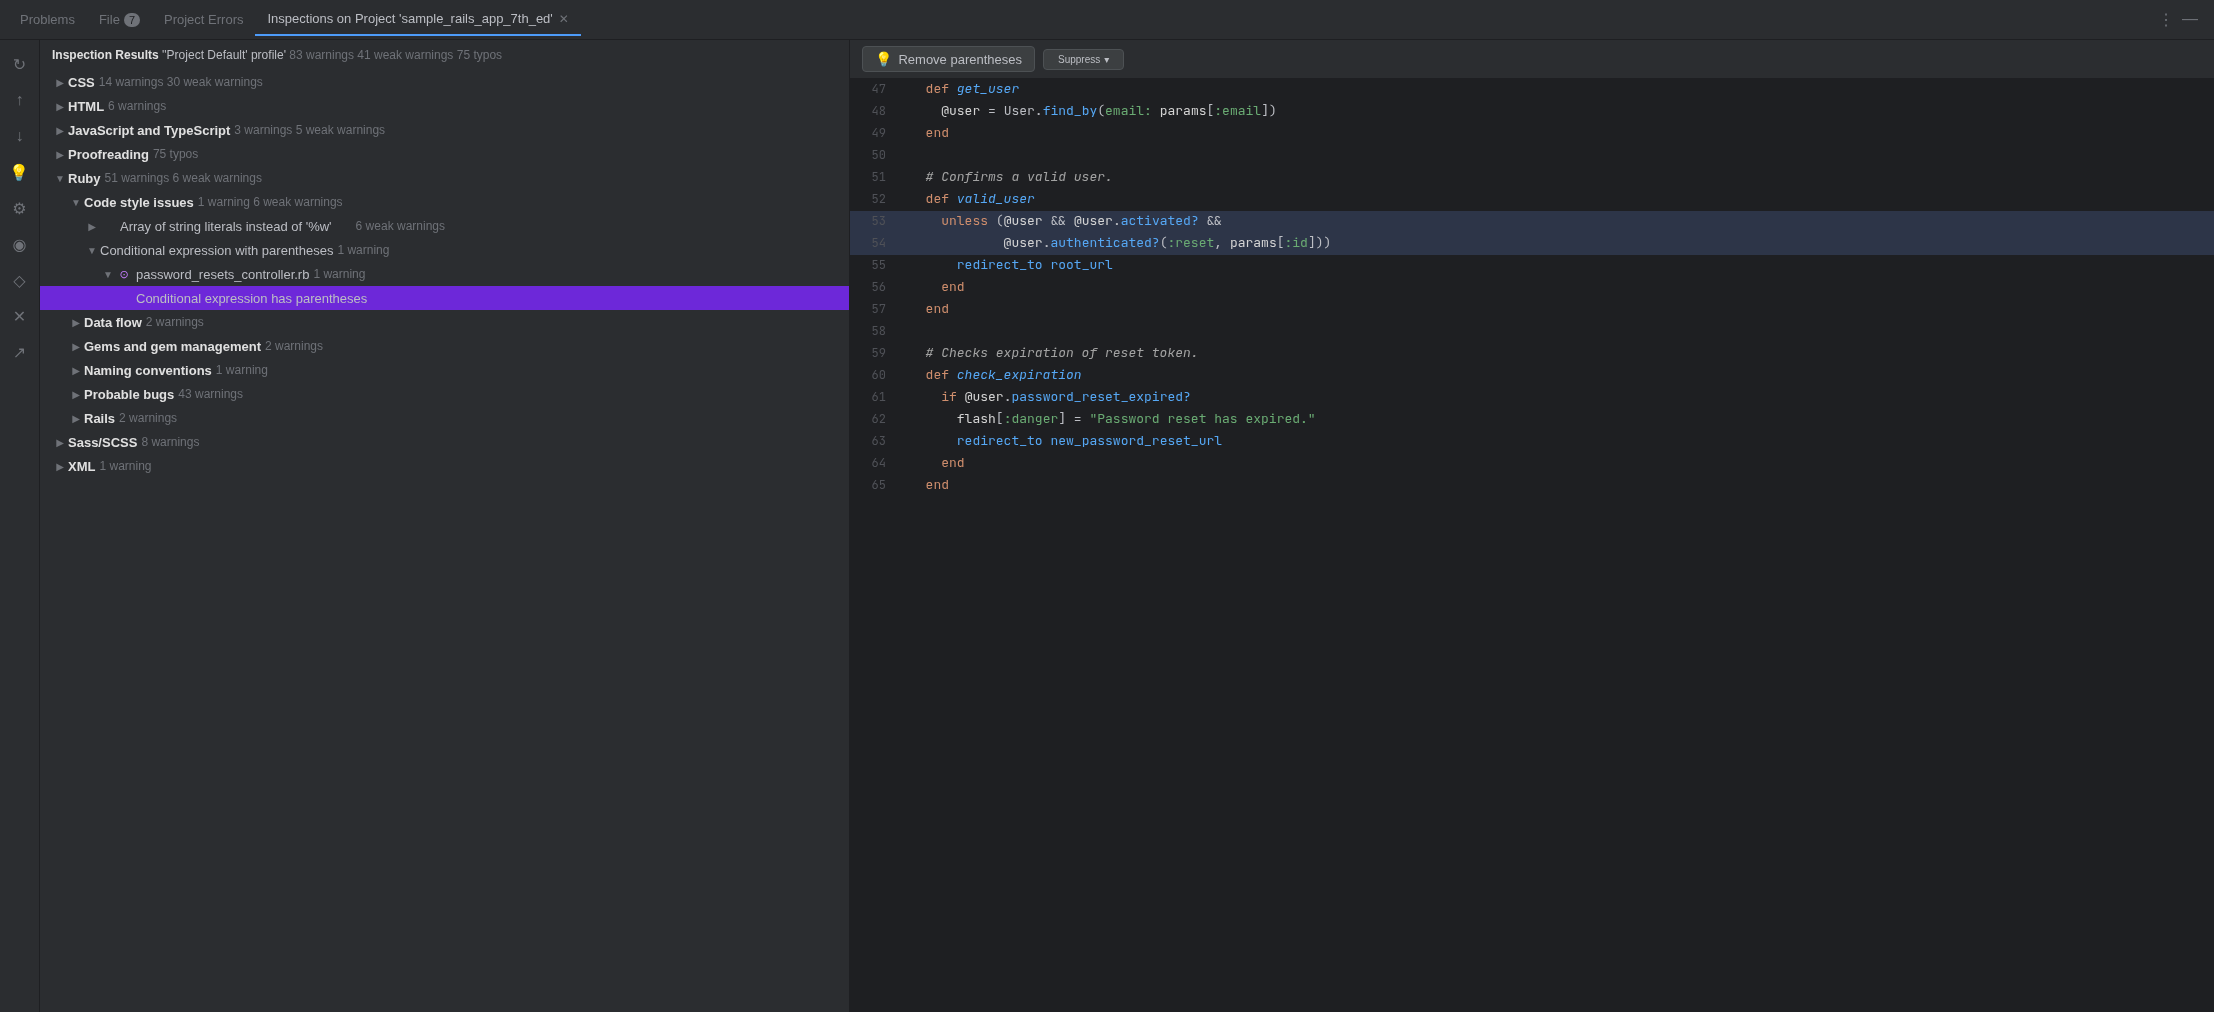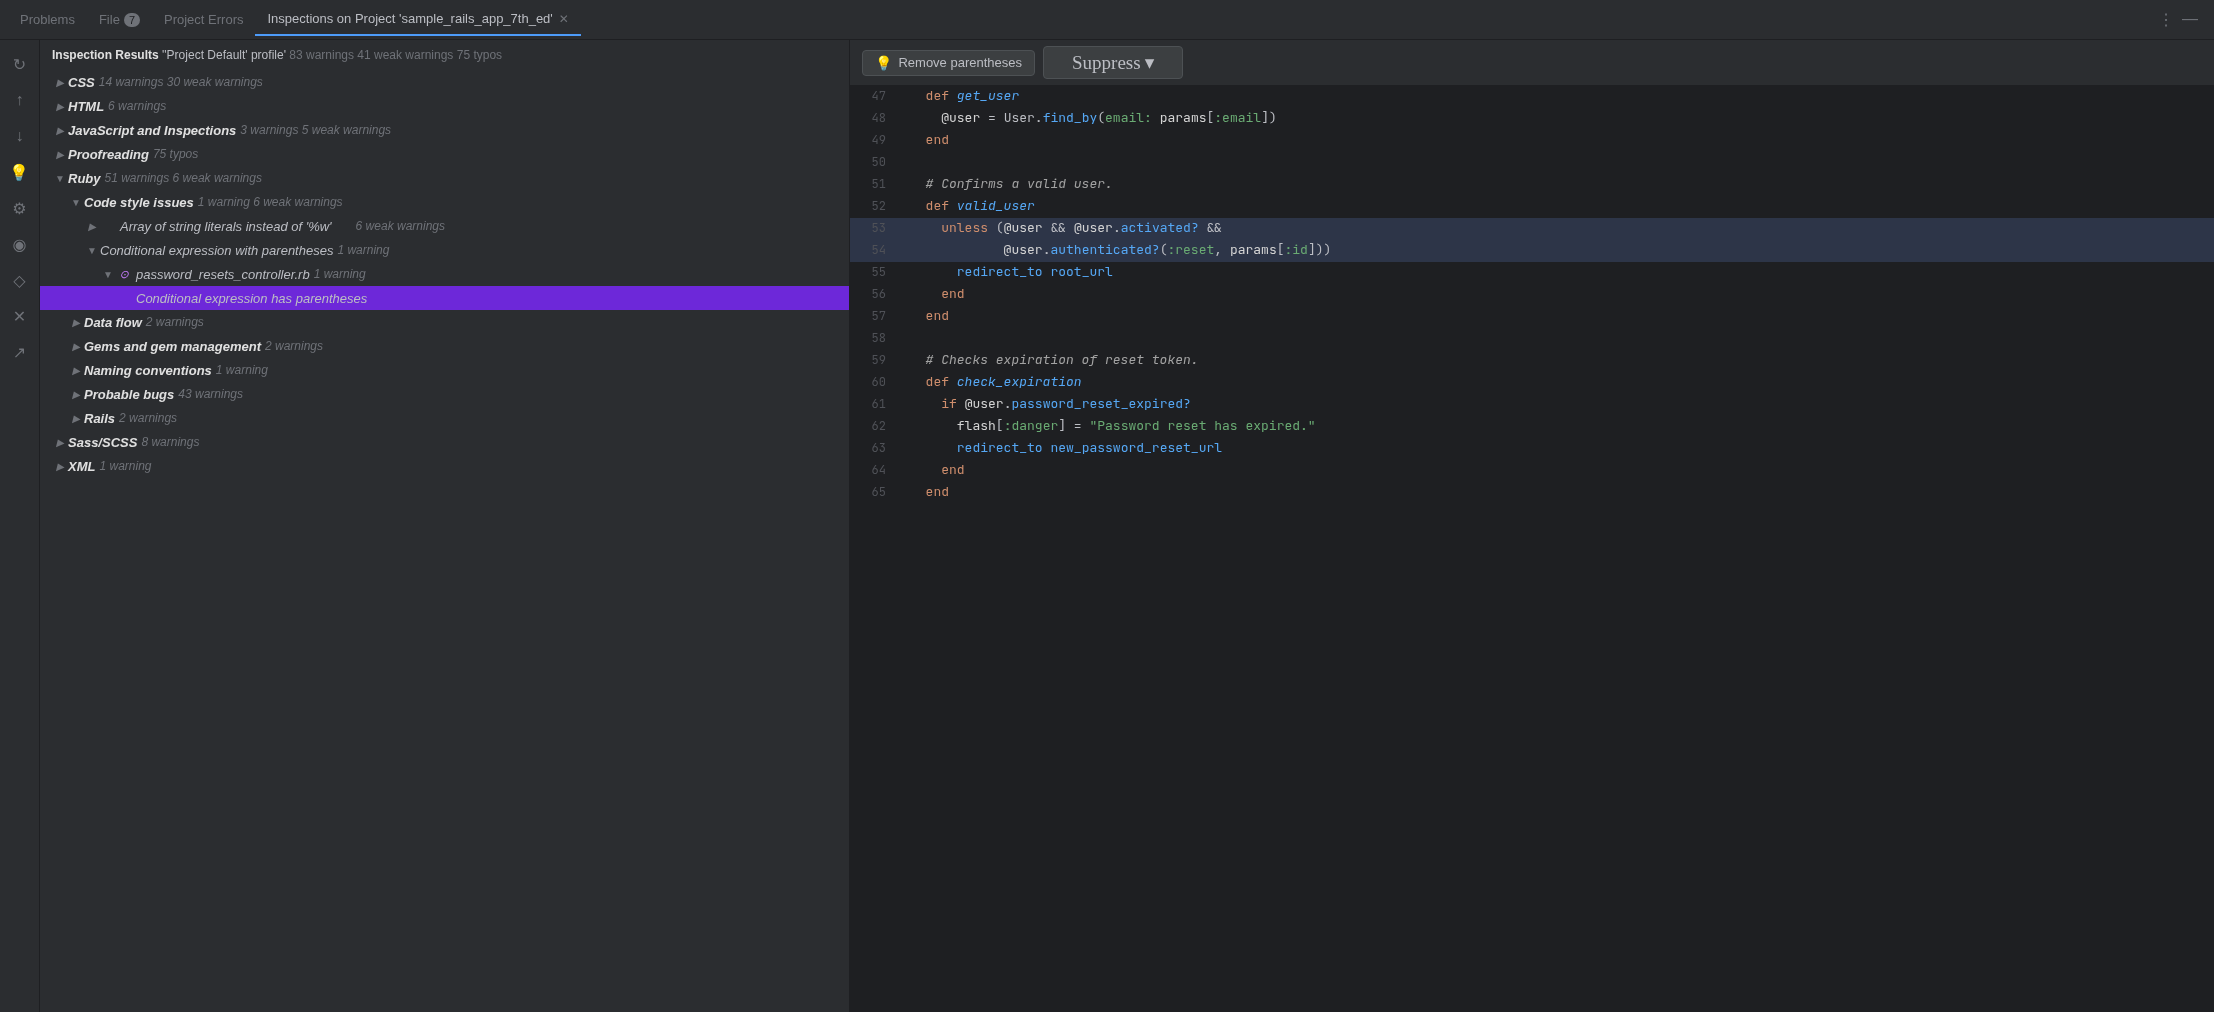--- a/index.html
+++ b/index.html
@@ -112,21 +112,20 @@
     .tree-header .profile { color: #bcbec4; }
     .tree-header .counts { color: #6f7278; }
 
     .tree-item {
       display: flex;
       align-items: center;
       padding: 2px 0;
       cursor: pointer;
       white-space: nowrap;
       height: 24px;
-      font-style: italic;
     }
     .tree-item.selected { background: #6d28d9; color: #d0d4db; }
 
     .tree-arrow {
       display: inline-flex;
       align-items: center;
       justify-content: center;
       width: 16px;
       height: 16px;
       font-size: 10px;
@@ -186,25 +185,24 @@
     }
     .btn-fix .bulb { font-size: 14px; }
 
     .btn-suppress {
       display: flex;
       align-items: center;
       gap: 4px;
       background: #3c3f41;
       border: 1px solid #4d5154;
       border-radius: 4px;
-      padding: 4px 28px;
+      padding: 4px 14px;
       color: #bcbec4;
       cursor: pointer;
-      font-size: 19px;
-      font-family: Liberation Serif, serif;
+      font-size: 10px;
     }
 
     .code-editor {
       flex: 1;
       overflow-y: auto;
       font-family: 'JetBrains Mono', 'Courier New', monospace;
       font-size: 13px;
       line-height: 1.6;
       padding: 0;
     }
@@ -299,21 +297,21 @@
     </div>
 
     <div class="tree-item" style="padding-left: 12px;">
       <span class="tree-arrow collapsed"></span>
       <span class="tree-label"><strong>HTML</strong></span>
       <span class="tree-count">6 warnings</span>
     </div>
 
     <div class="tree-item" style="padding-left: 12px;">
       <span class="tree-arrow collapsed"></span>
-      <span class="tree-label"><strong>JavaScript and Inspections</strong></span>
+      <span class="tree-label"><strong>JavaScript and TypeScript</strong></span>
       <span class="tree-count">3 warnings  5 weak warnings</span>
     </div>
 
     <div class="tree-item" style="padding-left: 12px;">
       <span class="tree-arrow collapsed"></span>
       <span class="tree-label"><strong>Proofreading</strong></span>
       <span class="tree-count">75 typos</span>
     </div>
 
     <div class="tree-item" style="padding-left: 12px;">

